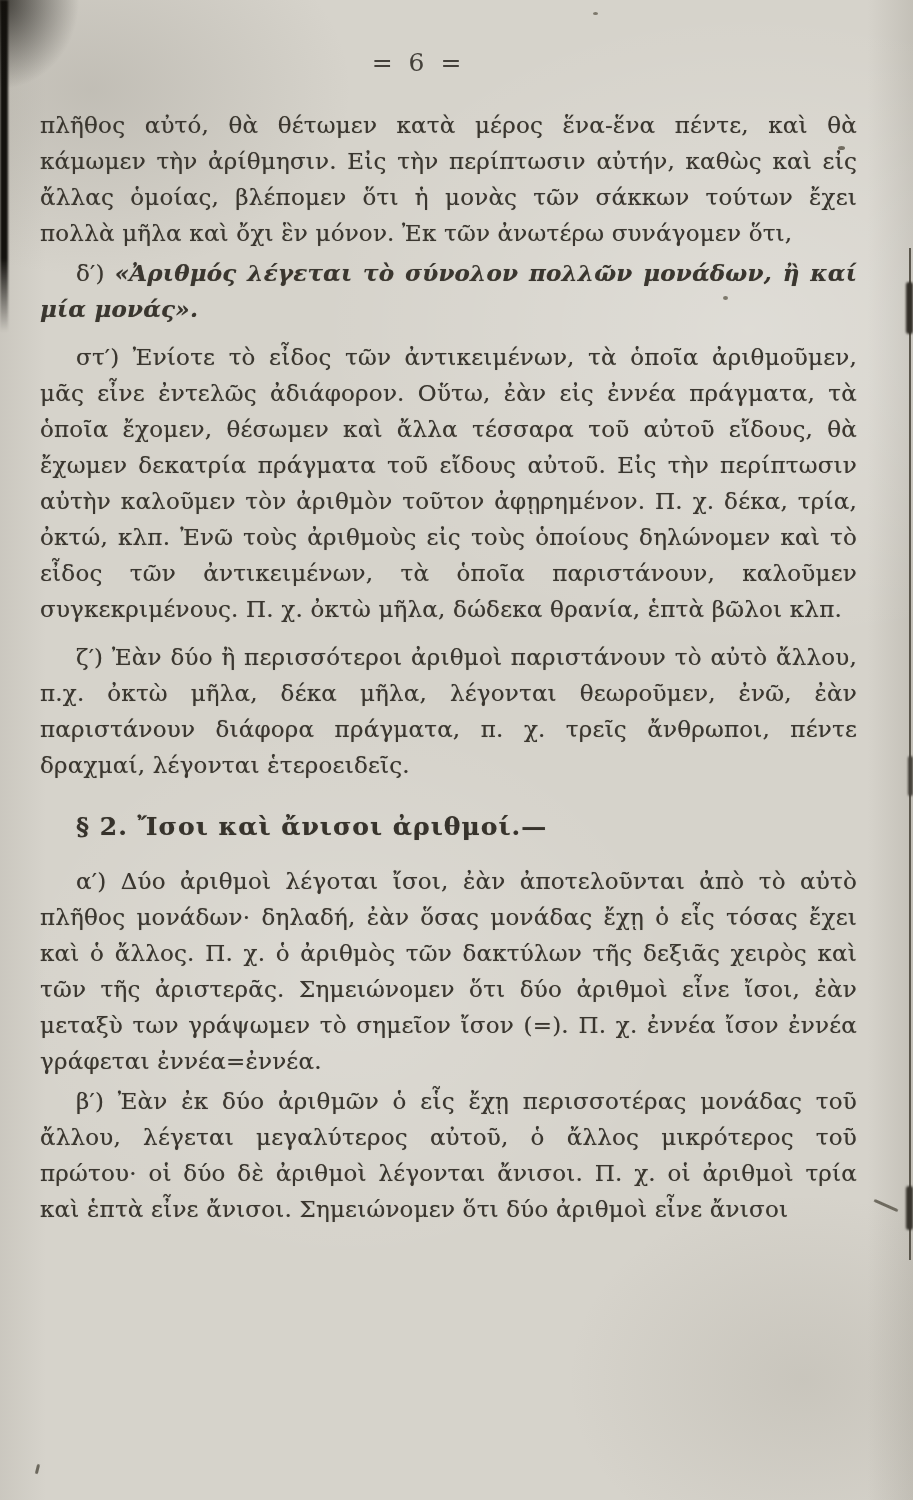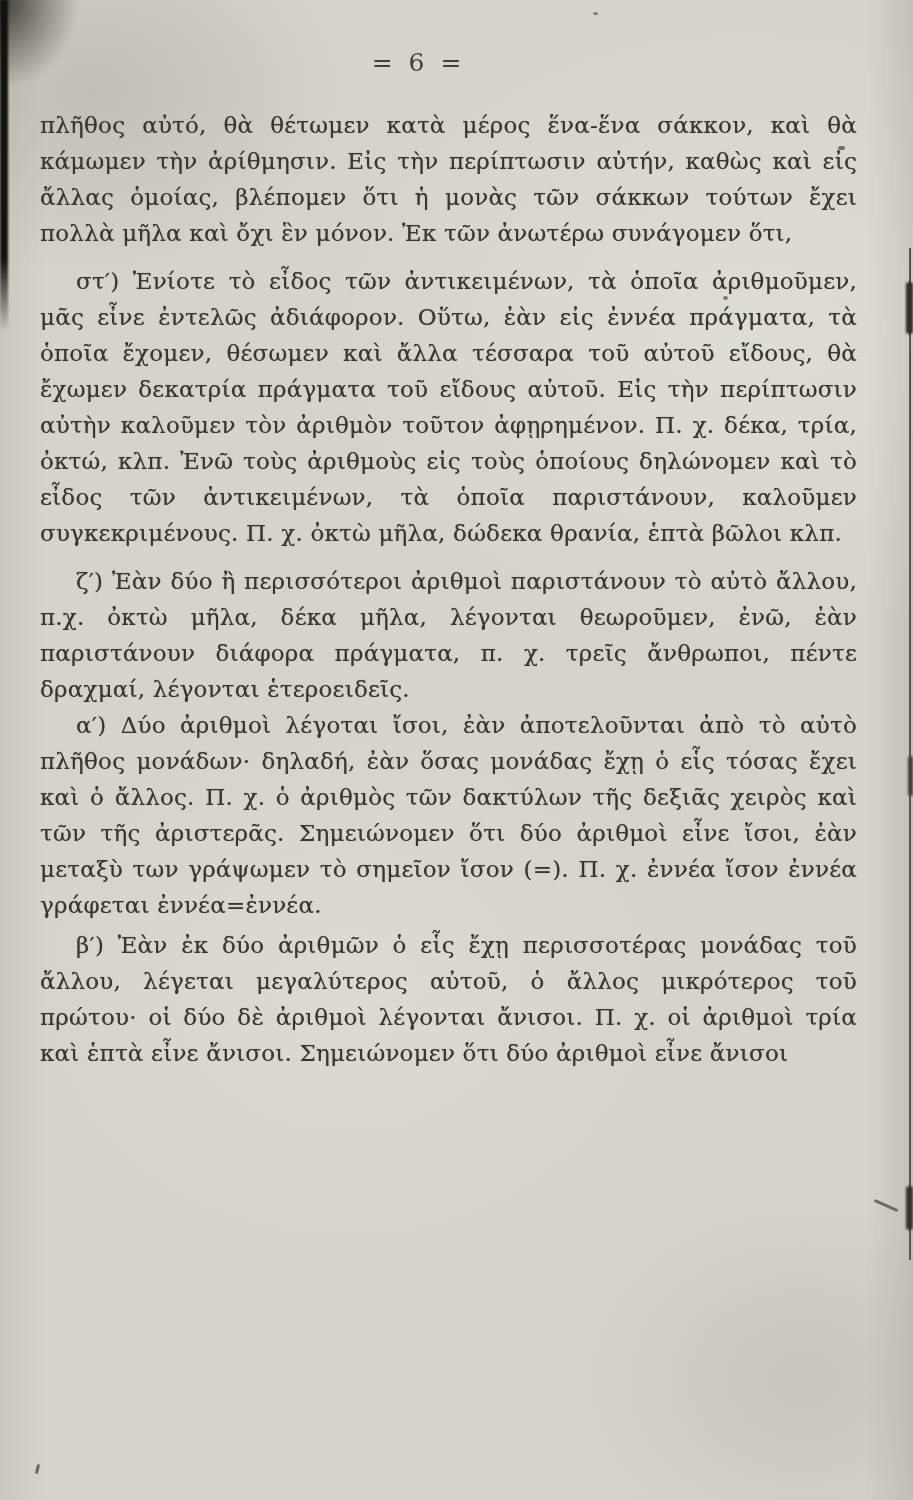--- a/index.html
+++ b/index.html
@@ -98,29 +98,31 @@
 </style>
 </head>
 <body>
 
 <div class="page">
 
   <div class="page-number">= 6 =</div>
 
   <div class="text-block">
 
-    <p class="para no-indent"><span class="seg-normal">πλῆθος αὐτό, θὰ θέτωμεν κατὰ μέρος ἕνα-ἕνα σάκκον, καὶ θὰ κάμωμεν τὴν ἀρίθμησιν. Εἰς τὴν περίπτωσιν αὐτήν, καθὼς καὶ εἰς ἄλλας ὁμοίας, βλέπομεν ὅτι ἡ μονὰς τῶν σάκκων τούτων ἔχει πολλὰ μῆλα καὶ ὄχι ἓν μόνον. Ἐκ τῶν ἀνωτέρω συνάγομεν ὅτι,</span></p>
+    <p class="para no-indent"><span class="seg-normal">πλῆθος αὐτό, θὰ θέτωμεν κατὰ μέρος ἕνα-ἕνα πέντε, καὶ θὰ κάμωμεν τὴν ἀρίθμησιν. Εἰς τὴν περίπτωσιν αὐτήν, καθὼς καὶ εἰς ἄλλας ὁμοίας, βλέπομεν ὅτι ἡ μονὰς τῶν σάκκων τούτων ἔχει πολλὰ μῆλα καὶ ὄχι ἓν μόνον. Ἐκ τῶν ἀνωτέρω συνάγομεν ὅτι,</span></p>
 
 
+    <p class="para mt-sm"><span class="seg-normal">δ′) </span><span class="seg-bolditalic">«Ἀριθμός λέγεται τὸ σύνολον πολλῶν μονάδων, ἢ καί μία μονάς».</span></p>
 
 
     <p class="para mt-md"><span class="seg-normal">στ′) Ἐνίοτε τὸ εἶδος τῶν ἀντικειμένων, τὰ ὁποῖα ἀριθμοῦμεν, μᾶς εἶνε ἐντελῶς ἀδιάφορον. Οὕτω, ἐὰν εἰς ἐννέα πράγματα, τὰ ὁποῖα ἔχομεν, θέσωμεν καὶ ἄλλα τέσσαρα τοῦ αὐτοῦ εἴδους, θὰ ἔχωμεν δεκατρία πράγματα τοῦ εἴδους αὐτοῦ. Εἰς τὴν περίπτωσιν αὐτὴν καλοῦμεν τὸν ἀριθμὸν τοῦτον </span><span class="seg-italic">ἀφῃρημένον.</span><span class="seg-normal"> Π. χ. δέκα, τρία, ὀκτώ, κλπ. Ἐνῶ τοὺς ἀριθμοὺς εἰς τοὺς ὁποίους δηλώνομεν καὶ τὸ εἶδος τῶν ἀντικειμένων, τὰ ὁποῖα παριστάνουν, καλοῦμεν </span><span class="seg-italic">συγκεκριμένους.</span><span class="seg-normal"> Π. χ. ὀκτὼ μῆλα, δώδεκα θρανία, ἑπτὰ βῶλοι κλπ.</span></p>
 
     <p class="para mt-md"><span class="seg-normal">ζ′) Ἐὰν δύο ἢ περισσότεροι ἀριθμοὶ παριστάνουν τὸ αὐτὸ ἄλλου, π.χ. ὀκτὼ μῆλα, δέκα μῆλα, λέγονται </span><span class="seg-italic">θεωροῦμεν,</span><span class="seg-normal"> ἐνῶ, ἐὰν παριστάνουν διάφορα πράγματα, π. χ. τρεῖς ἄνθρωποι, πέντε δραχμαί, λέγονται </span><span class="seg-italic">ἑτεροειδεῖς.</span></p>
 
+    <h2 class="section-heading">§ 2. Ἴσοι καὶ ἄνισοι ἀριθμοί.—</h2>
 
     <p class="para"><span class="seg-normal">α′) Δύο ἀριθμοὶ λέγοται </span><span class="seg-italic">ἴσοι,</span><span class="seg-normal"> ἐὰν ἀποτελοῦνται ἀπὸ τὸ αὐτὸ πλῆθος μονάδων· δηλαδή, ἐὰν ὅσας μονάδας ἔχῃ ὁ εἷς τόσας ἔχει καὶ ὁ ἄλλος. Π. χ. ὁ ἀριθμὸς τῶν δακτύλων τῆς δεξιᾶς χειρὸς καὶ τῶν τῆς ἀριστερᾶς. Σημειώνομεν ὅτι δύο ἀριθμοὶ εἶνε ἴσοι, ἐὰν μεταξὺ των γράψωμεν τὸ σημεῖον </span><span class="seg-italic">ἴσον</span><span class="seg-normal"> (=). Π. χ. ἐννέα ἴσον ἐννέα γράφεται ἐννέα=ἐννέα.</span></p>
 
     <p class="para mt-sm"><span class="seg-normal">β′) Ἐὰν ἐκ δύο ἀριθμῶν ὁ εἷς ἔχῃ περισσοτέρας μονάδας τοῦ ἄλλου, λέγεται </span><span class="seg-italic">μεγαλύτερος</span><span class="seg-normal"> αὐτοῦ, ὁ ἄλλος </span><span class="seg-italic">μικρότερος</span><span class="seg-normal"> τοῦ πρώτου· οἱ δύο δὲ ἀριθμοὶ λέγονται </span><span class="seg-italic">ἄνισοι.</span><span class="seg-normal"> Π. χ. οἱ ἀριθμοὶ τρία καὶ ἑπτὰ εἶνε ἄνισοι. Σημειώνομεν ὅτι δύο ἀριθμοὶ εἶνε ἄνισοι</span></p>
 
   </div>
 
   <div class="artifact edge-left-strip"></div>
   <div class="artifact corner-shadow-tl"></div>
   <div class="artifact edge-right-line"></div>

